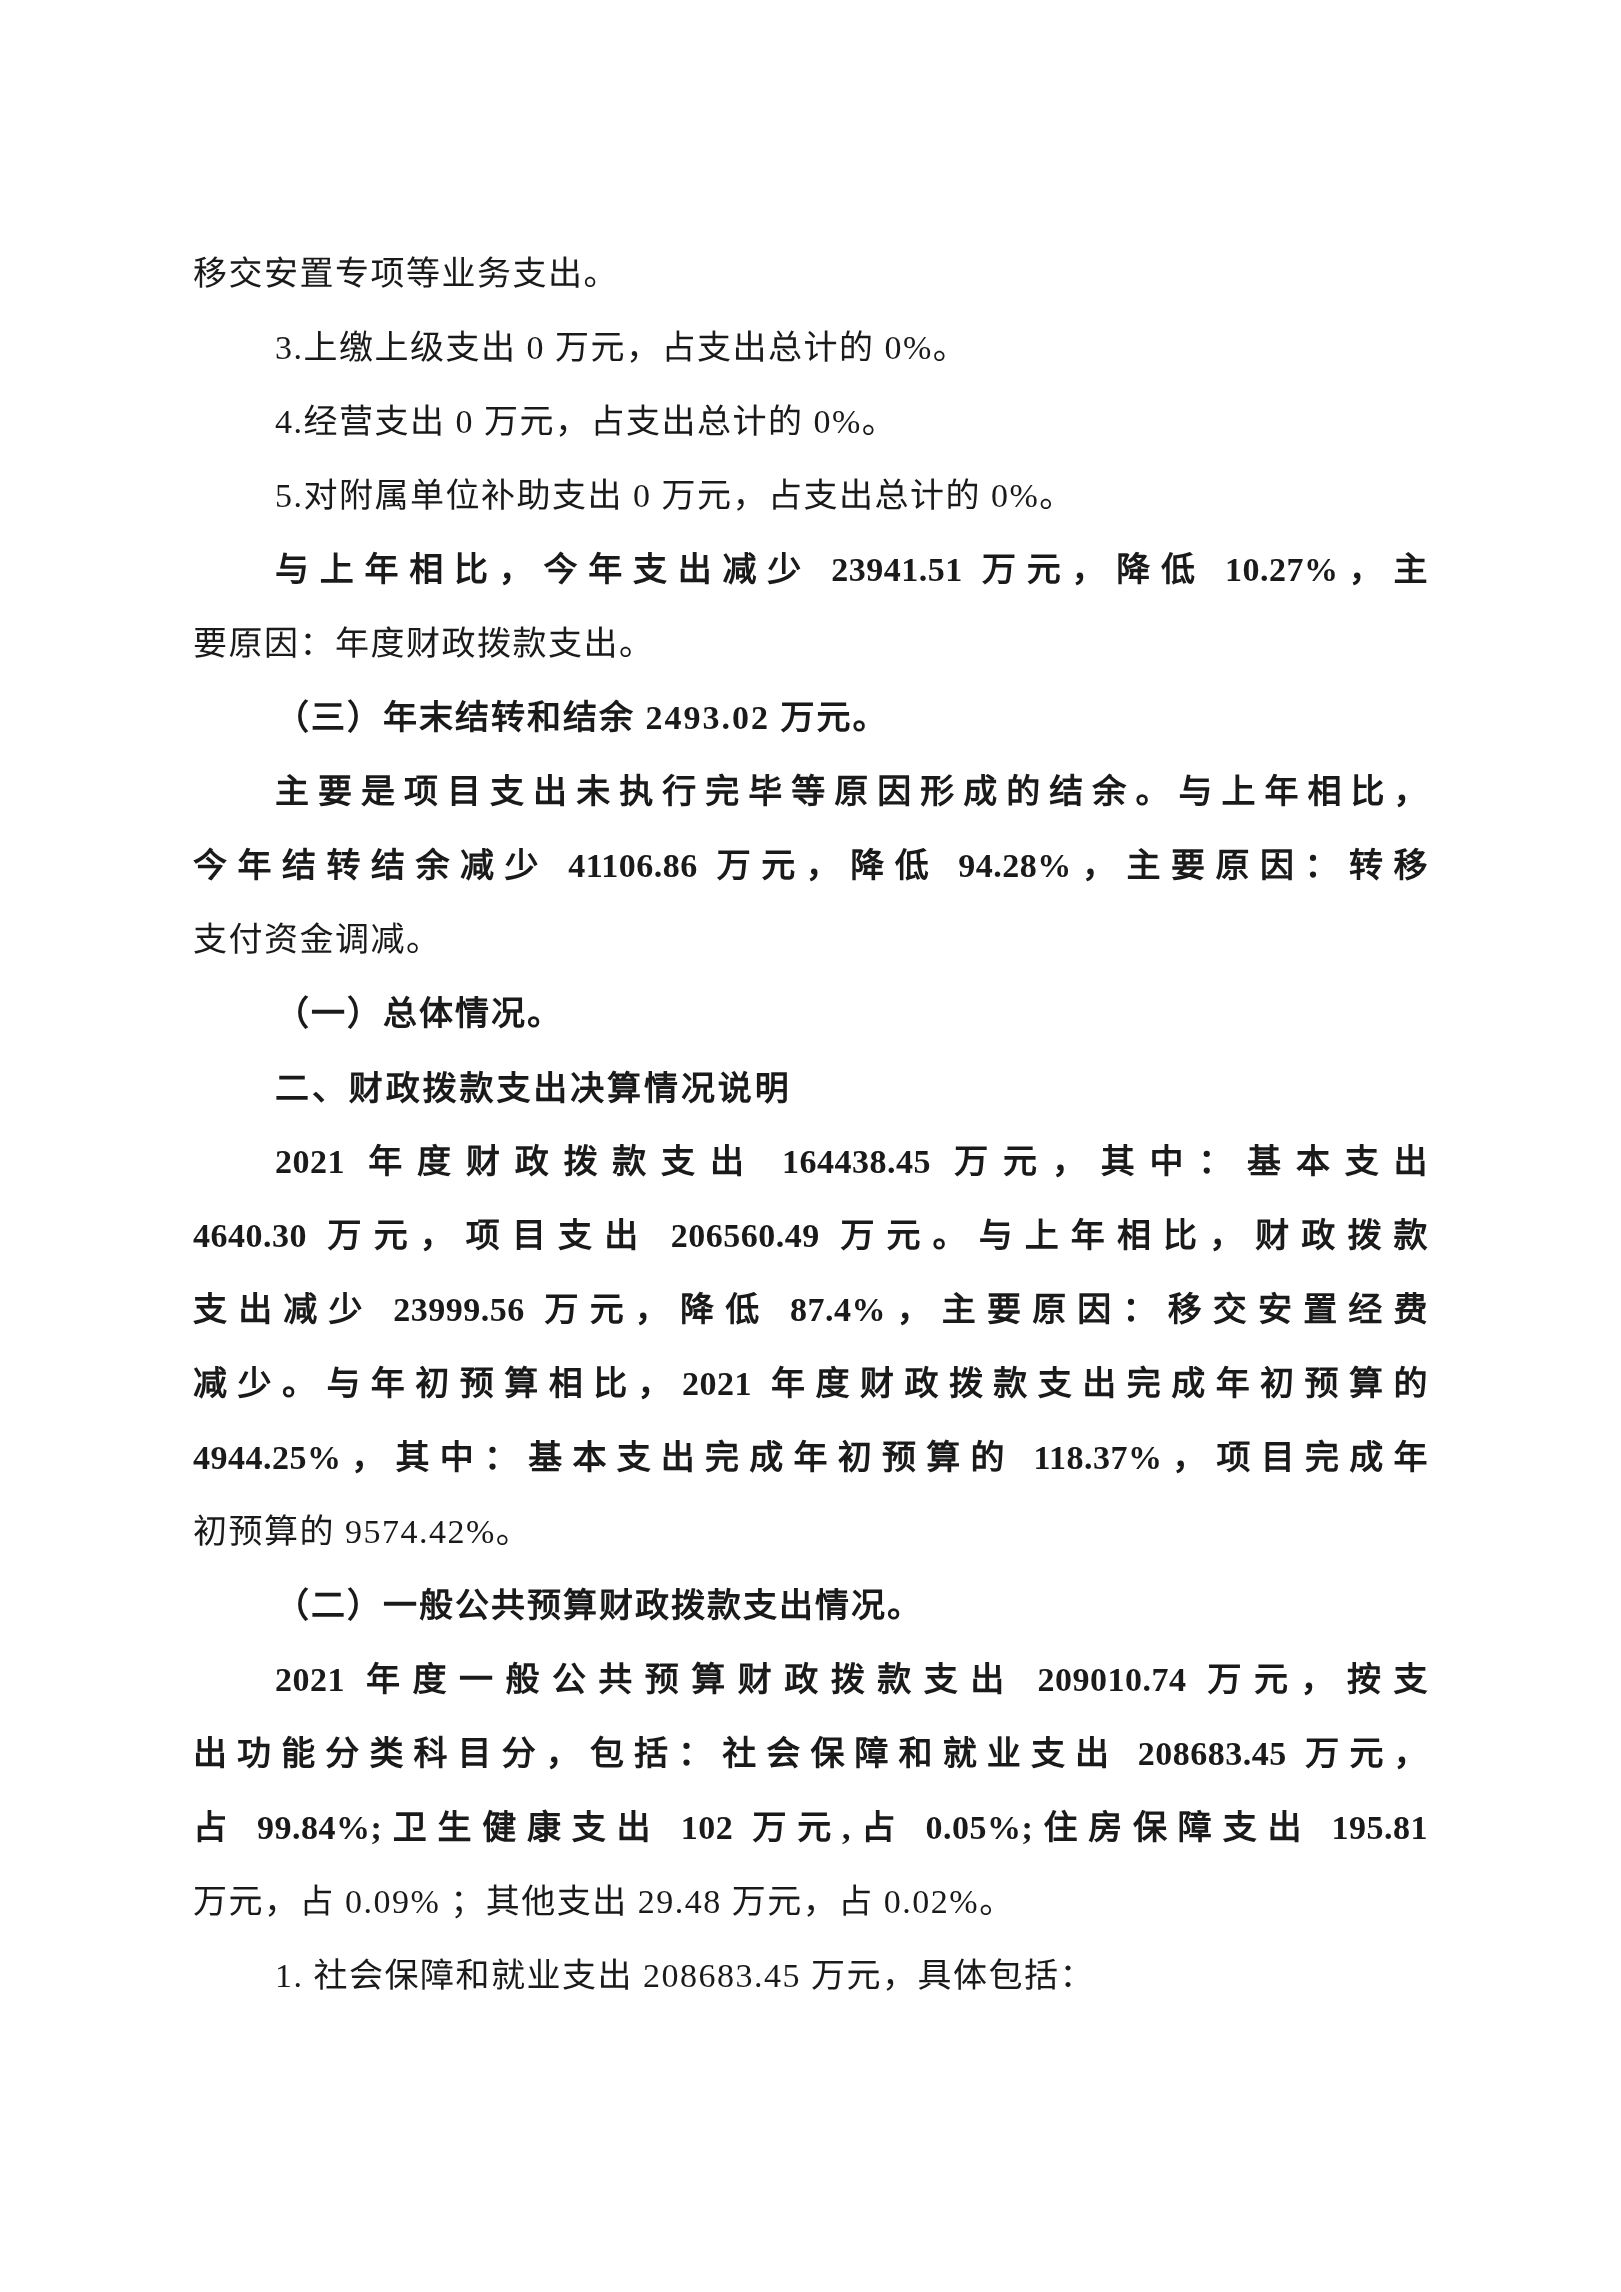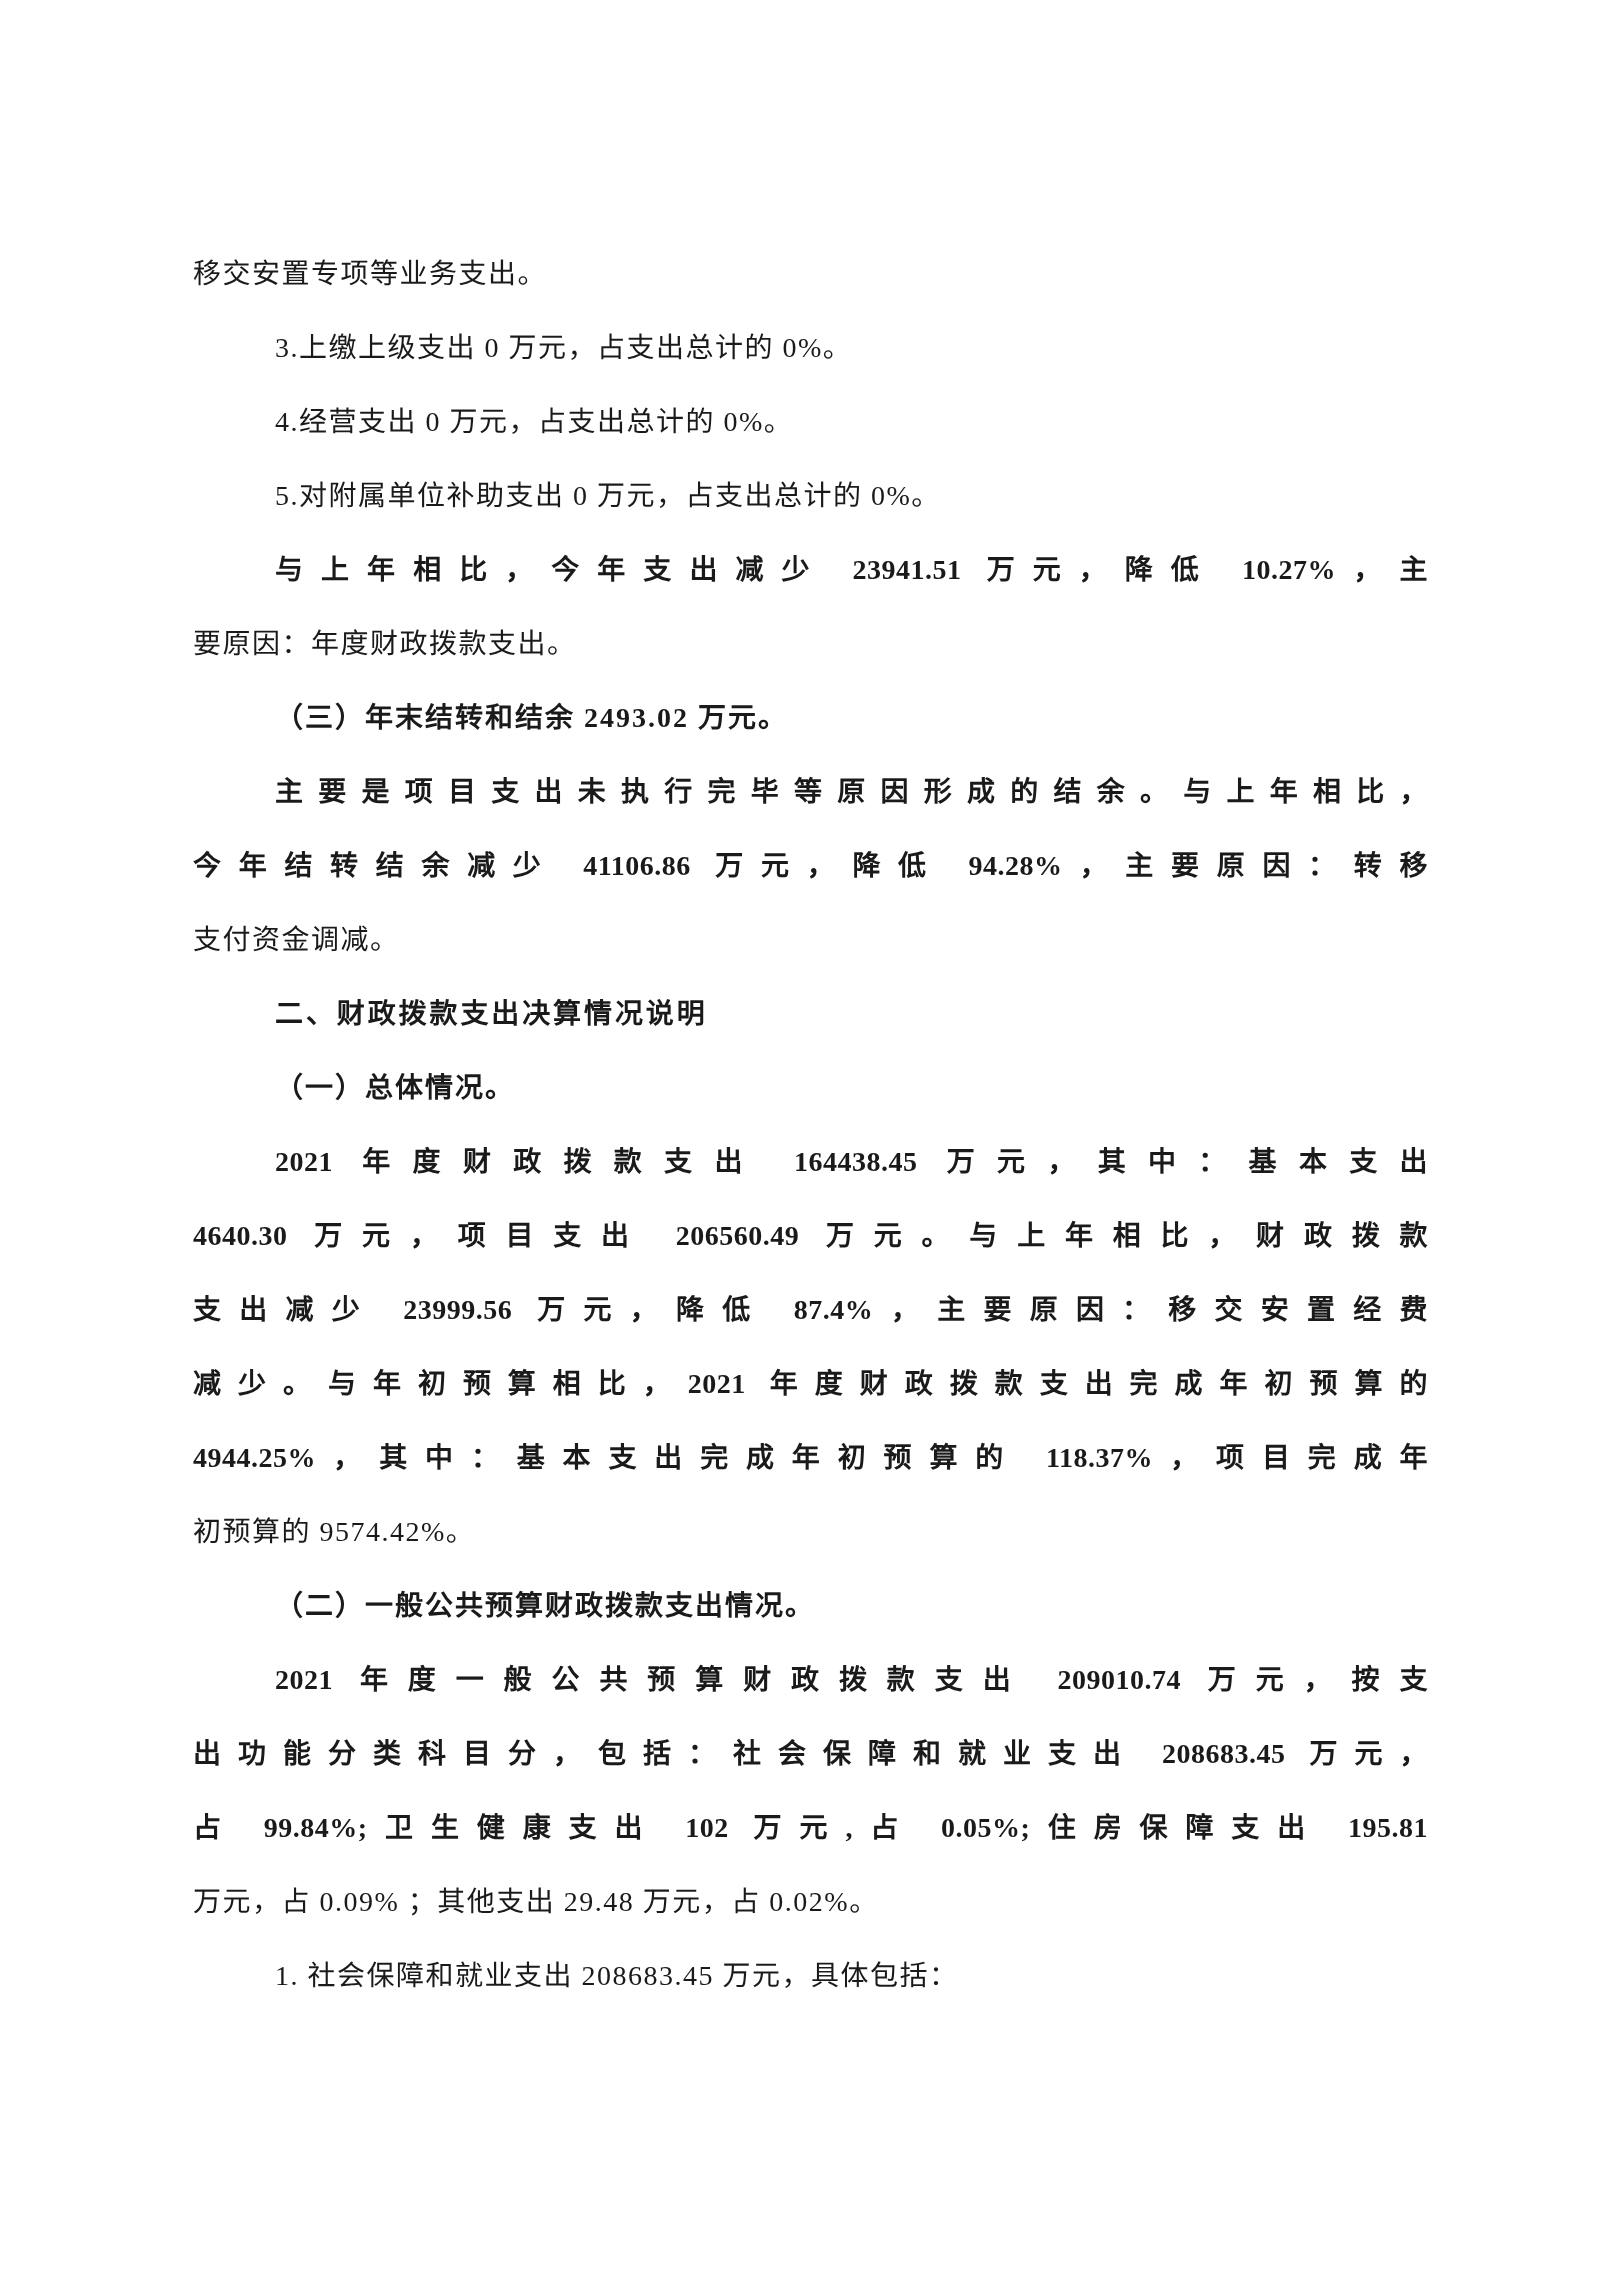--- a/index.html
+++ b/index.html
@@ -14,21 +14,21 @@
   }
   .text-column{
     position:absolute;
     left:193px;
     top:237px;
     width:1235px;
   }
   .line{
     height:74px;
     line-height:74px;
-    font-size:28px;
+    font-size:34px;
     letter-spacing:1.5px;
     color:#1a1a1a;
     font-family:"Liberation Serif","DejaVu Serif",serif;
     white-space:nowrap;
   }
   .line.indent{ text-indent:82px; }
   .line.justify{
     white-space:normal;
     text-align:justify;
     text-align-last:justify;
@@ -53,22 +53,22 @@
       <div class="line">移交安置专项等业务支出。</div>
       <div class="line indent">3.上缴上级支出 0 万元，占支出总计的 0%。</div>
       <div class="line indent">4.经营支出 0 万元，占支出总计的 0%。</div>
       <div class="line indent">5.对附属单位补助支出 0 万元，占支出总计的 0%。</div>
       <div class="line indent justify">与上年相比，今年支出减少 23941.51 万元，降低 10.27%，主</div>
       <div class="line">要原因：年度财政拨款支出。</div>
       <div class="line heading-kai indent">（三）年末结转和结余 2493.02 万元。</div>
       <div class="line indent justify">主要是项目支出未执行完毕等原因形成的结余。与上年相比，</div>
       <div class="line justify">今年结转结余减少 41106.86 万元，降低 94.28%，主要原因：转移</div>
       <div class="line">支付资金调减。</div>
+      <div class="line heading-kai indent">（一）总体情况。</div>
       <div class="line heading-hei indent">二、财政拨款支出决算情况说明</div>
-      <div class="line heading-kai indent">（一）总体情况。</div>
       <div class="line indent justify">2021 年度财政拨款支出 164438.45 万元，其中：基本支出</div>
       <div class="line justify">4640.30 万元，项目支出 206560.49 万元。与上年相比，财政拨款</div>
       <div class="line justify">支出减少 23999.56 万元，降低 87.4%，主要原因：移交安置经费</div>
       <div class="line justify">减少。与年初预算相比，2021 年度财政拨款支出完成年初预算的</div>
       <div class="line justify">4944.25%，其中：基本支出完成年初预算的 118.37%，项目完成年</div>
       <div class="line">初预算的 9574.42%。</div>
       <div class="line heading-kai indent">（二）一般公共预算财政拨款支出情况。</div>
       <div class="line indent justify">2021 年度一般公共预算财政拨款支出 209010.74 万元，按支</div>
       <div class="line justify">出功能分类科目分，包括：社会保障和就业支出 208683.45 万元，</div>
       <div class="line justify">占 99.84%;卫生健康支出 102 万元,占 0.05%;住房保障支出 195.81</div>

